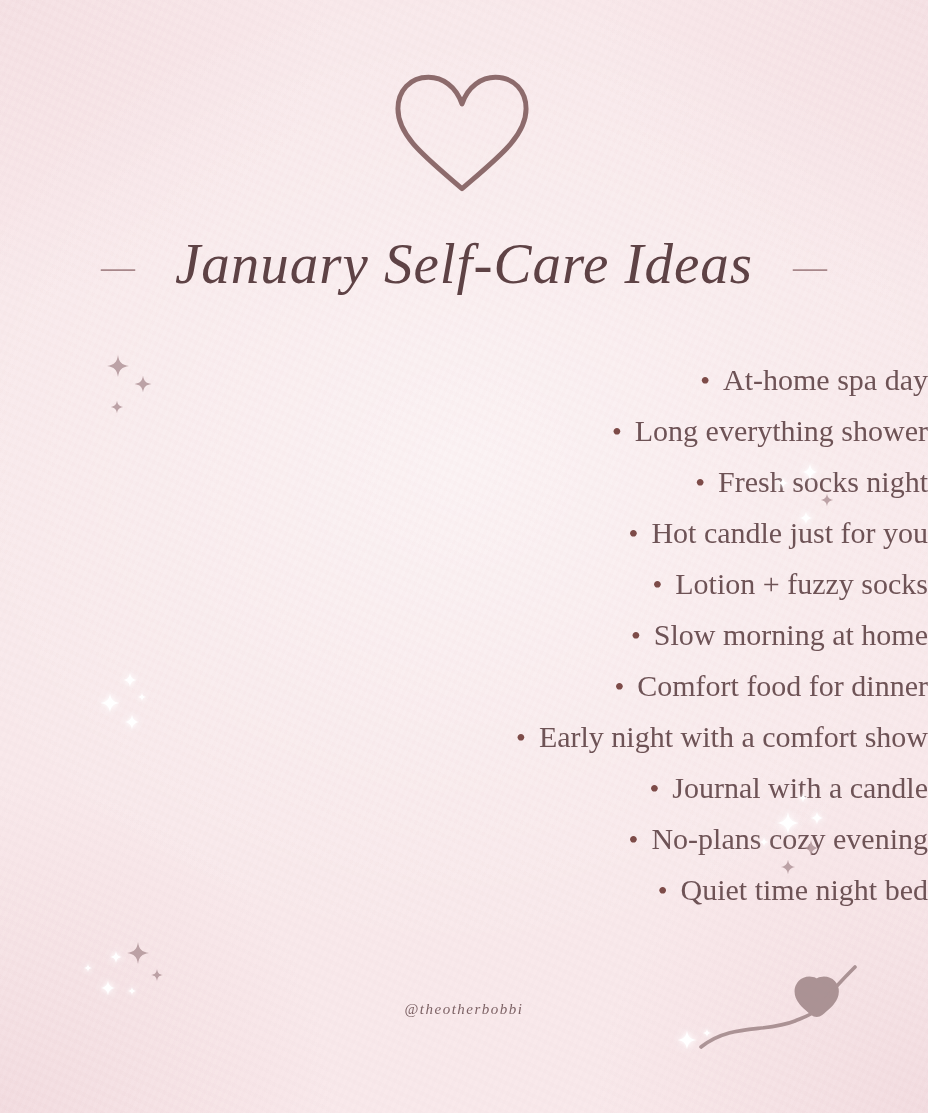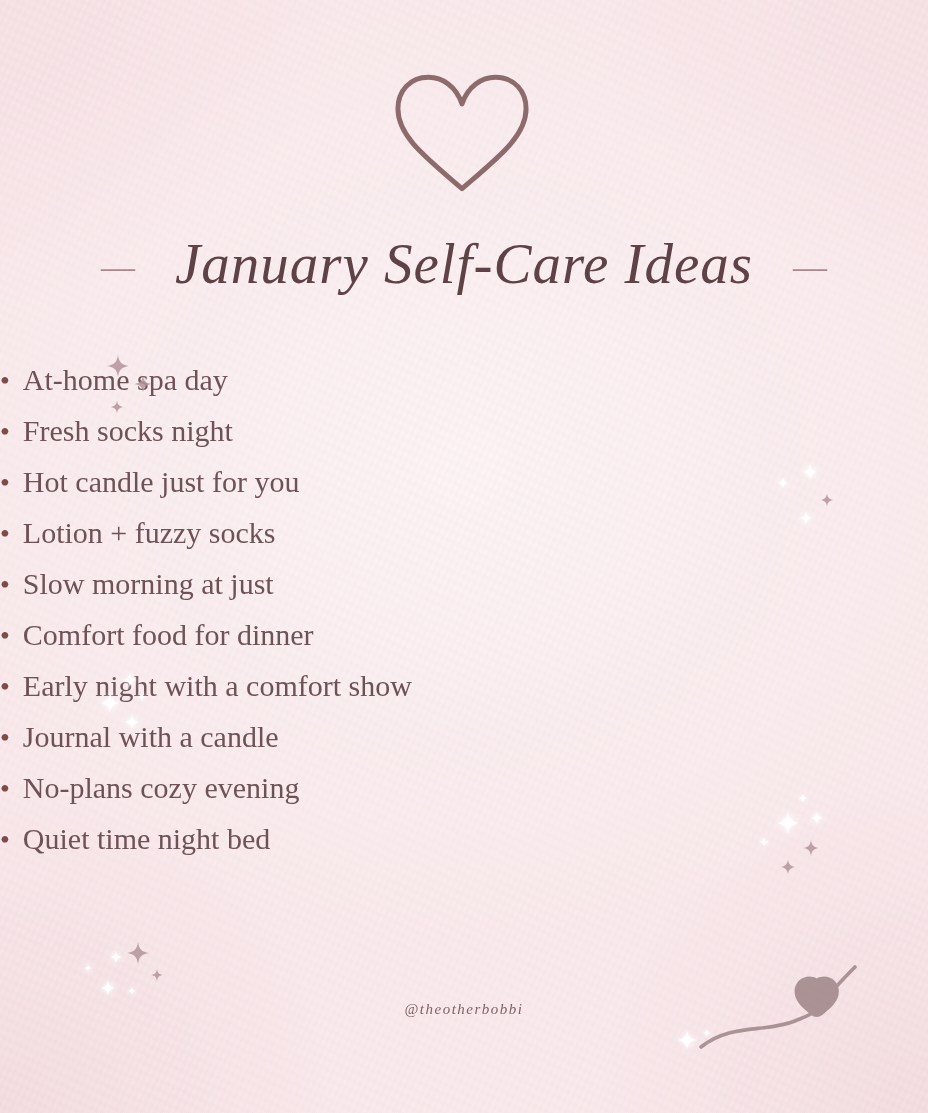--- a/index.html
+++ b/index.html
@@ -35,21 +35,21 @@
     display:flex;align-items:center;justify-content:center;gap:30px;
   }
   .title{
     margin:10px;font-size:57px;font-weight:500;font-style:italic;
     color:var(--title-text,#5e4245);letter-spacing:1px;white-space:nowrap;
   }
   .dash{color:var(--dash,#a8888b);font-size:34px;font-weight:400;line-height:1;padding-top:6px;}
 
   .list{
     position:absolute;top:354px;left:0;width:100%;
-    list-style:none;margin:0;padding:0;text-align:left;
+    list-style:none;margin:0;padding:0;text-align:right;
   }
   .list li{height:51px;line-height:51px;font-size:30px;color:var(--body-text,#6e5356);white-space:nowrap;}
   .bullet{color:var(--bullet,#7d4b48);margin-right:13px;font-size:28px;}
 
   .handle{
     position:absolute;top:1001px;left:0;width:100%;text-align:center;
     font-style:italic;font-size:15px;letter-spacing:1.5px;
     color:var(--handle-text,#7d6265);
   }
 
@@ -74,24 +74,25 @@
     </svg>
 
     <div class="title-row">
       <span class="dash">—</span>
       <h1 class="title">January Self-Care Ideas</h1>
       <span class="dash">—</span>
     </div>
 
     <ul class="list">
         <li><span class="bullet">•</span><span>At-home spa day</span></li>
+        <li><span class="bullet">•</span><span>Long everything shower</span></li>
         <li><span class="bullet">•</span><span>Fresh socks night</span></li>
         <li><span class="bullet">•</span><span>Hot candle just for you</span></li>
         <li><span class="bullet">•</span><span>Lotion + fuzzy socks</span></li>
-        <li><span class="bullet">•</span><span>Slow morning at just</span></li>
+        <li><span class="bullet">•</span><span>Slow morning at home</span></li>
         <li><span class="bullet">•</span><span>Comfort food for dinner</span></li>
         <li><span class="bullet">•</span><span>Early night with a comfort show</span></li>
         <li><span class="bullet">•</span><span>Journal with a candle</span></li>
         <li><span class="bullet">•</span><span>No-plans cozy evening</span></li>
         <li><span class="bullet">•</span><span>Quiet time night bed</span></li>
       </ul>
 
     <div class="handle">@theotherbobbi</div>
 
     <svg class="squiggle" viewBox="0 0 270 175" fill="none">

